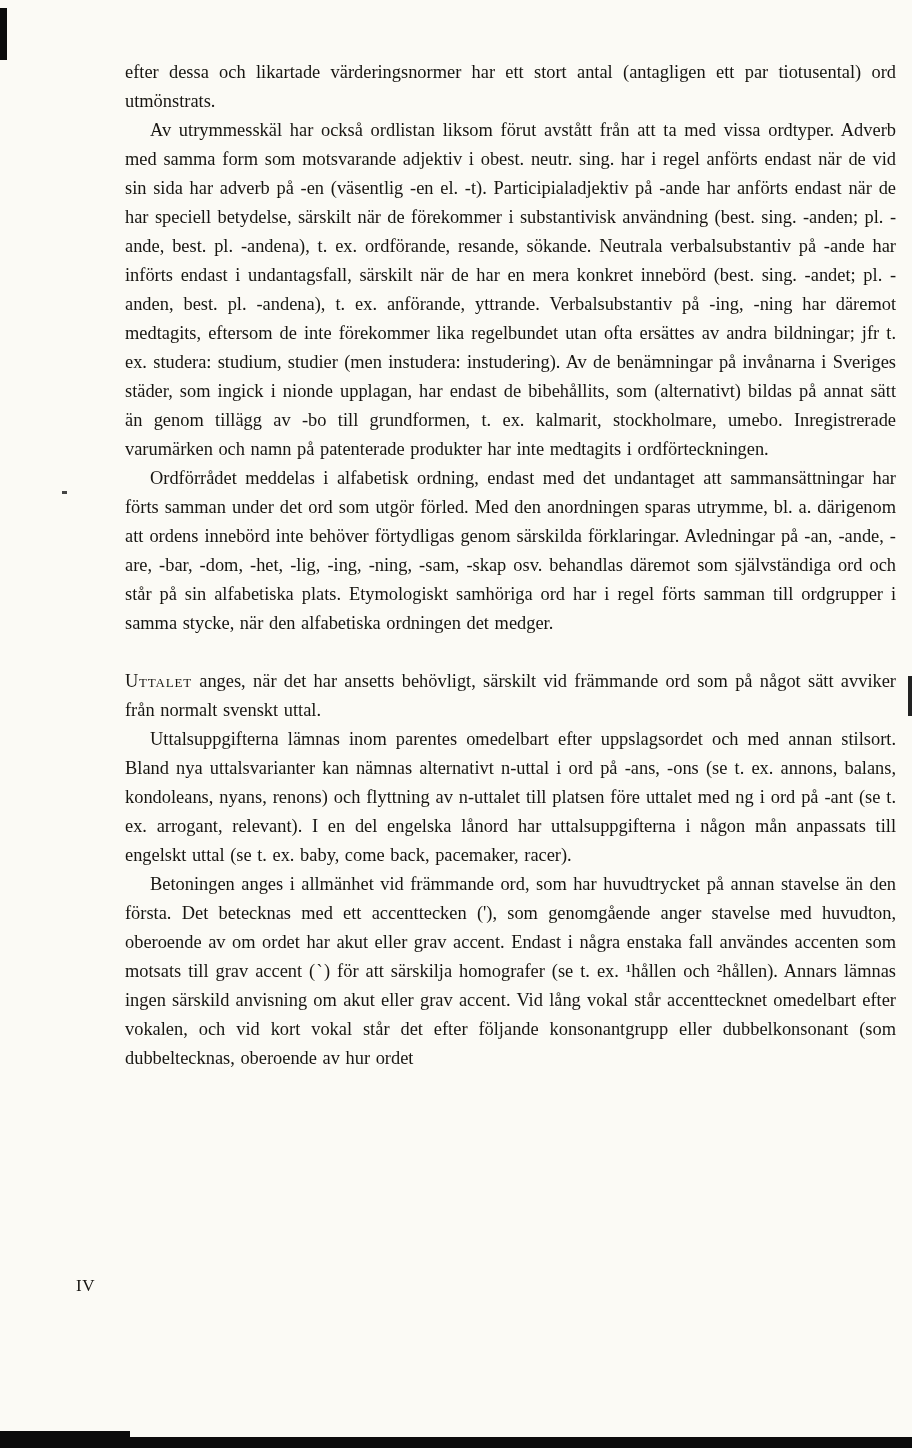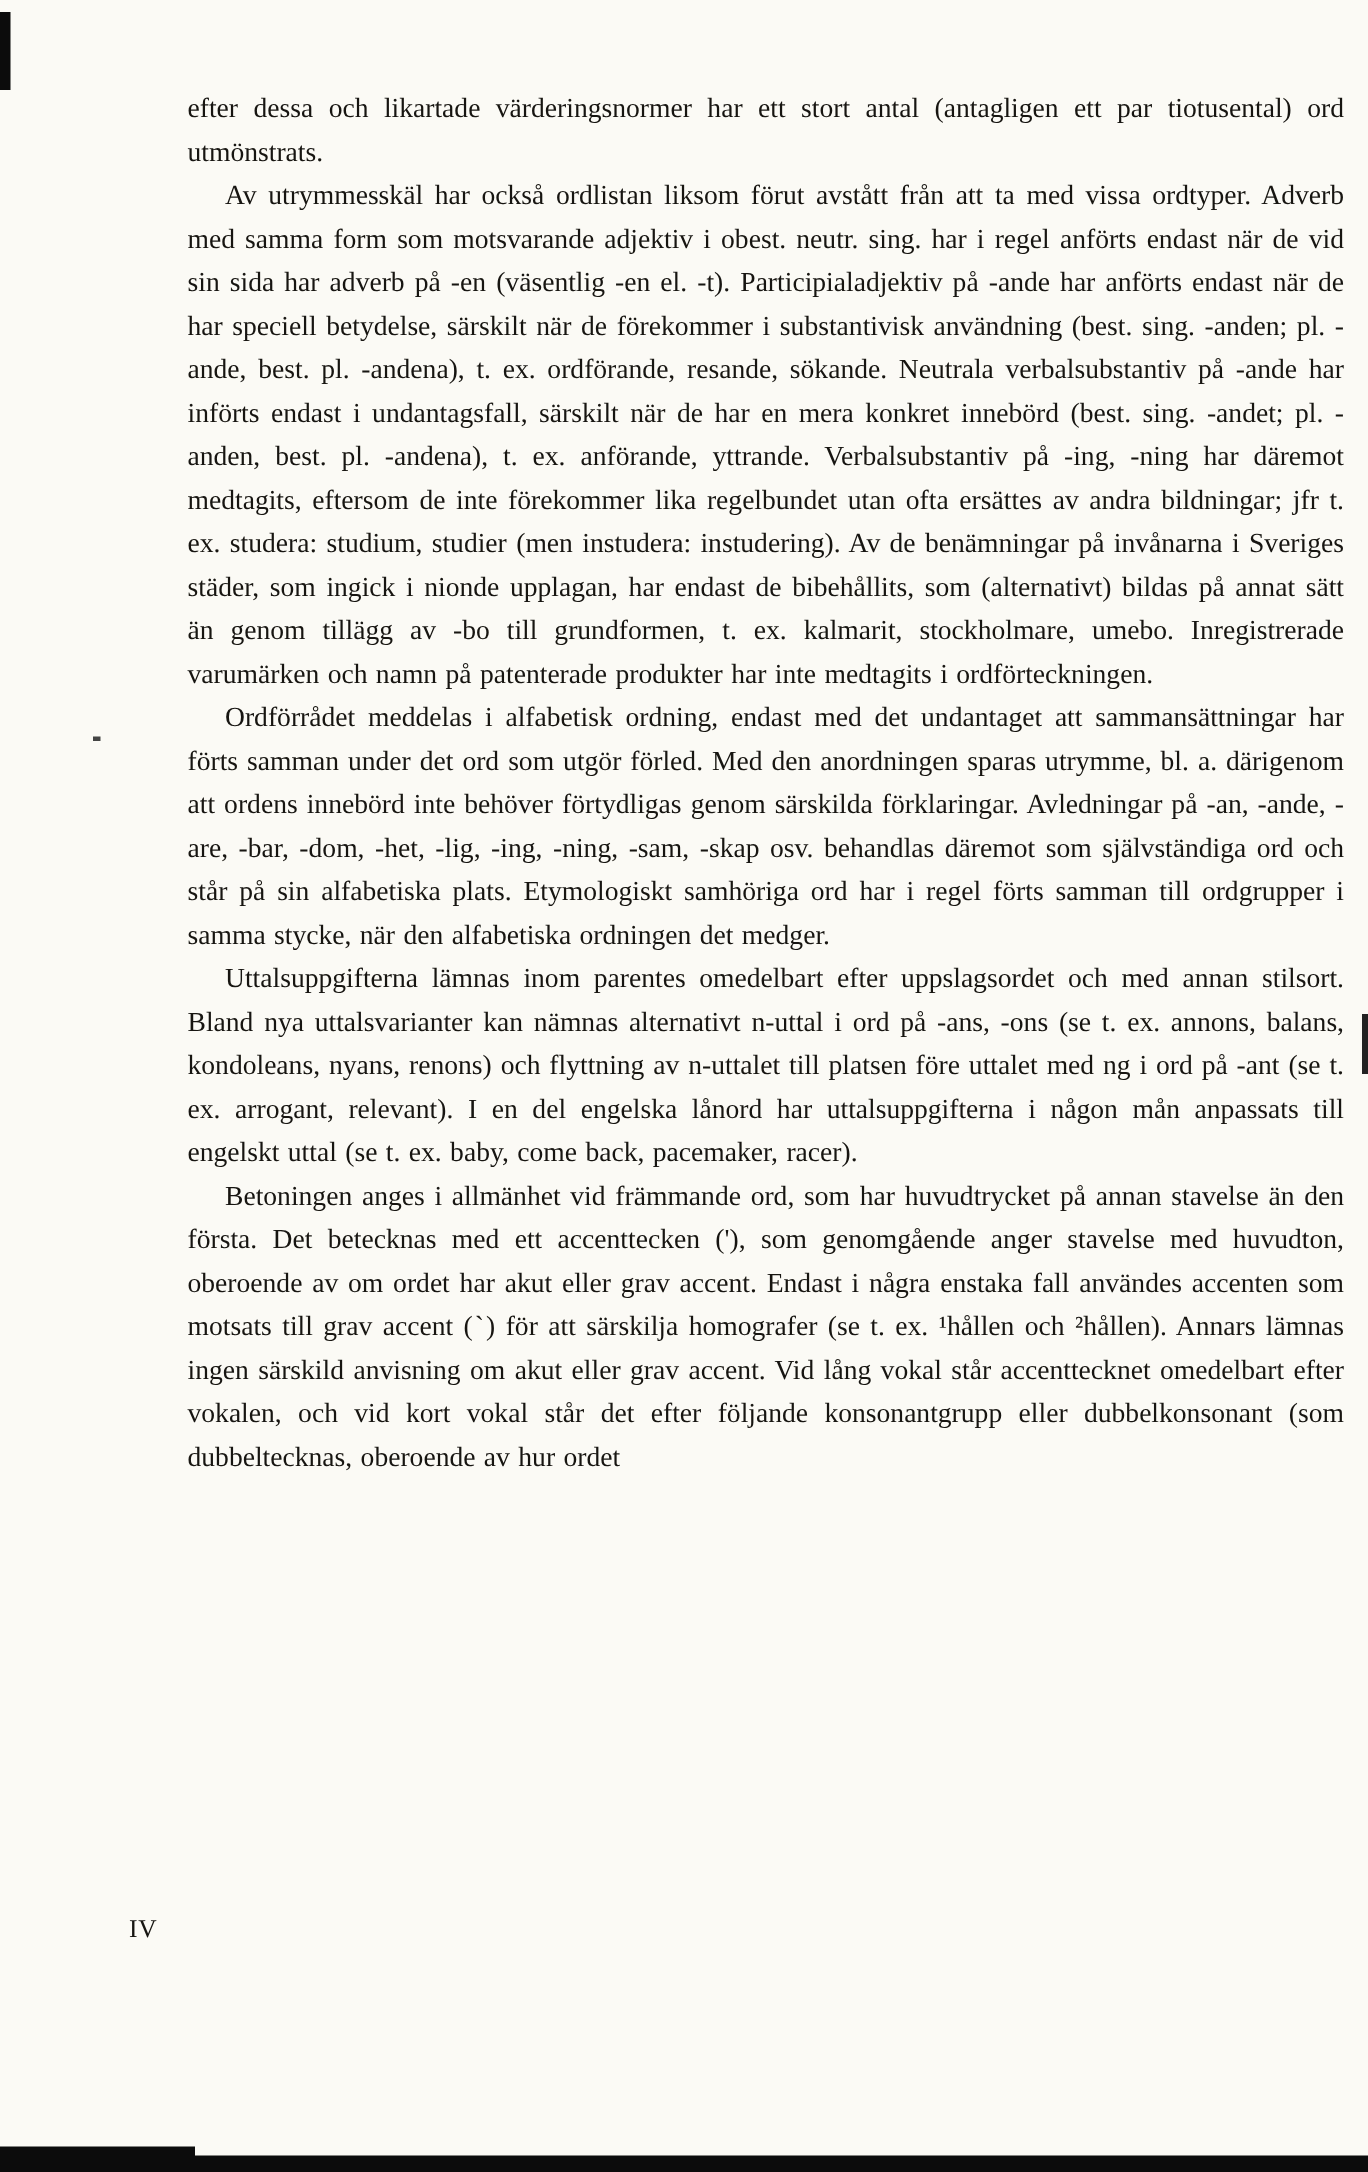--- a/index.html
+++ b/index.html
@@ -26,39 +26,40 @@
     text-align: justify;
     word-spacing: 1px;
   }
   p.para.indent { text-indent: 25px; }
   p.para.space-before { margin-top: 29px; }
   .seg-n { font-style: normal; }
   .seg-i { }
   .seg-sc { font-variant: small-caps; letter-spacing: 0.8px; }
   .page-number {
     position: absolute;
-    left: 86px;
+    left: 76px;
     top: 1276px;
     font-size: 17px;
     letter-spacing: 0.5px;
   }
   .artifact { position: absolute; background: #0c0c0c; }
   .artifact-top-left   { left: 0;    top: 8px;    width: 7px;   height: 52px; }
   .artifact-left-tick  { left: 62px; top: 491px;  width: 5px;   height: 3px;  background: #444; }
   .artifact-right-line { left: 908px; top: 676px; width: 4px;   height: 40px; background: #222; }
   .artifact-bottom-left{ left: 0;   top: 1431px;  width: 130px; height: 17px; }
   .artifact-bottom-bar { left: 0;   top: 1437px;  width: 912px; height: 11px; }
 </style>
 </head>
 <body>
 
 <div class="page-text">
     <p class="para"><span class="seg-n">efter dessa och likartade värderingsnormer har ett stort antal (antagligen ett par tiotusental) ord utmönstrats.</span></p>
     <p class="para indent"><span class="seg-n">Av utrymmesskäl har också ordlistan liksom förut avstått från att ta med vissa ordtyper. Adverb med samma form som motsvarande adjektiv i obest. neutr. sing. har i regel anförts endast när de vid sin sida har adverb på </span><span class="seg-i">-en (väsentlig -en</span><span class="seg-n"> el. </span><span class="seg-i">-t</span><span class="seg-n">). Participialadjektiv på </span><span class="seg-i">-ande</span><span class="seg-n"> har anförts endast när de har speciell betydelse, särskilt när de förekommer i substantivisk användning (best. sing. </span><span class="seg-i">-anden;</span><span class="seg-n"> pl. </span><span class="seg-i">-ande,</span><span class="seg-n"> best. pl. </span><span class="seg-i">-andena</span><span class="seg-n">), t. ex. </span><span class="seg-i">ordförande, resande, sökande.</span><span class="seg-n"> Neutrala verbalsubstantiv på </span><span class="seg-i">-ande</span><span class="seg-n"> har införts endast i undantagsfall, särskilt när de har en mera konkret innebörd (best. sing. </span><span class="seg-i">-andet;</span><span class="seg-n"> pl. </span><span class="seg-i">-anden,</span><span class="seg-n"> best. pl. </span><span class="seg-i">-andena</span><span class="seg-n">), t. ex. </span><span class="seg-i">anförande, yttrande.</span><span class="seg-n"> Verbalsubstantiv på </span><span class="seg-i">-ing, -ning</span><span class="seg-n"> har däremot medtagits, eftersom de inte förekommer lika regelbundet utan ofta ersättes av andra bildningar; jfr t. ex. </span><span class="seg-i">studera: studium, studier</span><span class="seg-n"> (men </span><span class="seg-i">instudera: instudering</span><span class="seg-n">). Av de benämningar på invånarna i Sveriges städer, som ingick i nionde upplagan, har endast de bibehållits, som (alternativt) bildas på annat sätt än genom tillägg av </span><span class="seg-i">-bo</span><span class="seg-n"> till grundformen, t. ex. </span><span class="seg-i">kalmarit, stockholmare, umebo.</span><span class="seg-n"> Inregistrerade varumärken och namn på patenterade produkter har inte medtagits i ordförteckningen.</span></p>
     <p class="para indent"><span class="seg-n">Ordförrådet meddelas i alfabetisk ordning, endast med det undantaget att sammansättningar har förts samman under det ord som utgör förled. Med den anordningen sparas utrymme, bl. a. därigenom att ordens innebörd inte behöver förtydligas genom särskilda förklaringar. Avledningar på </span><span class="seg-i">-an, -ande, -are, -bar, -dom, -het, -lig, -ing, -ning, -sam, -skap</span><span class="seg-n"> osv. behandlas däremot som självständiga ord och står på sin alfabetiska plats. Etymologiskt samhöriga ord har i regel förts samman till ordgrupper i samma stycke, när den alfabetiska ordningen det medger.</span></p>
+    <p class="para space-before"><span class="seg-sc">Uttalet</span><span class="seg-n"> anges, när det har ansetts behövligt, särskilt vid främmande ord som på något sätt avviker från normalt svenskt uttal.</span></p>
     <p class="para indent"><span class="seg-n">Uttalsuppgifterna lämnas inom parentes omedelbart efter uppslagsordet och med annan stilsort. Bland nya uttalsvarianter kan nämnas alternativt </span><span class="seg-i">n</span><span class="seg-n">-uttal i ord på </span><span class="seg-i">-ans, -ons</span><span class="seg-n"> (se t. ex. </span><span class="seg-i">annons, balans, kondoleans, nyans, renons</span><span class="seg-n">) och flyttning av </span><span class="seg-i">n</span><span class="seg-n">-uttalet till platsen före uttalet med </span><span class="seg-i">ng</span><span class="seg-n"> i ord på </span><span class="seg-i">-ant</span><span class="seg-n"> (se t. ex. </span><span class="seg-i">arrogant, relevant</span><span class="seg-n">). I en del engelska lånord har uttalsuppgifterna i någon mån anpassats till engelskt uttal (se t. ex. </span><span class="seg-i">baby, come back, pacemaker, racer</span><span class="seg-n">).</span></p>
     <p class="para indent"><span class="seg-n">Betoningen anges i allmänhet vid främmande ord, som har huvudtrycket på annan stavelse än den första. Det betecknas med ett accenttecken ('), som genomgående anger stavelse med huvudton, oberoende av om ordet har akut eller grav accent. Endast i några enstaka fall användes accenten som motsats till grav accent (ˋ) för att särskilja homografer (se t. ex. </span><span class="seg-i">¹hållen</span><span class="seg-n"> och </span><span class="seg-i">²hållen</span><span class="seg-n">). Annars lämnas ingen särskild anvisning om akut eller grav accent. Vid lång vokal står accenttecknet omedelbart efter vokalen, och vid kort vokal står det efter följande konsonantgrupp eller dubbelkonsonant (som dubbeltecknas, oberoende av hur ordet</span></p>
   </div>
 
 <div class="page-number">IV</div>
 
 <div class="artifact artifact-top-left"></div>
 <div class="artifact artifact-left-tick"></div>
 <div class="artifact artifact-right-line"></div>
 <div class="artifact artifact-bottom-left"></div>

